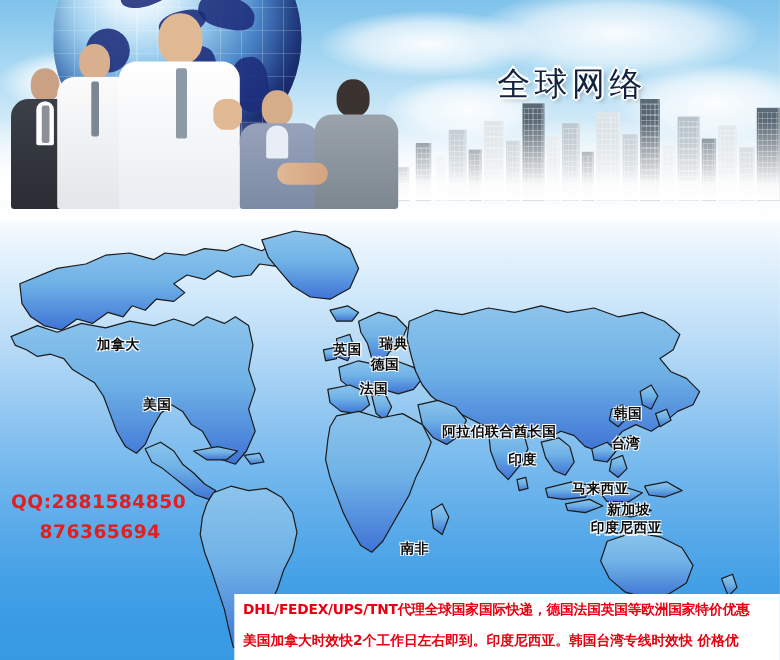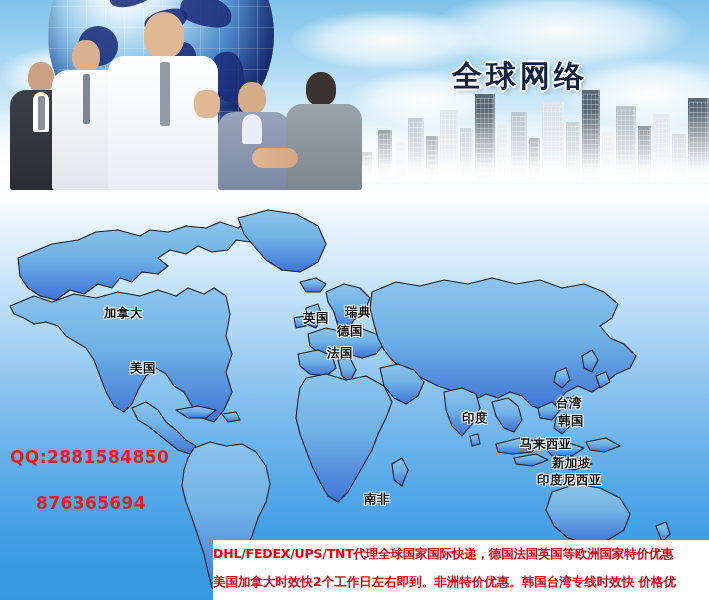--- a/index.html
+++ b/index.html
@@ -117,21 +117,21 @@
   .p-body { position:absolute; bottom:0; border-radius: 16px 16px 3px 3px; }
   .p-shirt{ position:absolute; border-radius: 10px 10px 2px 2px; background:#fdfdfd; }
   .p-tie  { position:absolute; width:7px; border-radius:2px; }
 
   
   #banner-title {
     position: absolute;
     left: 452px; top: 56px;
     font-family: "DejaVu Serif", "Liberation Serif", serif;
     font-size: 30px;
-    font-weight: bold;
+    font-weight: normal;
     letter-spacing: 4px;
     color: #12223f;
     text-shadow:
       -1px -1px 0 #ffffff,  1px -1px 0 #ffffff,
       -1px  1px 0 #ffffff,  1px  1px 0 #ffffff,
       -2px  0   0 #ffffff,  2px  0   0 #ffffff,
        0   -2px 0 #ffffff,  0    2px 0 #ffffff,
        3px  3px 4px rgba(0,0,0,.25);
     white-space: nowrap;
   }
@@ -172,39 +172,39 @@
   }
   #contact div {
     color: #e02020;
     font-size: 17px;
     font-weight: bold;
     line-height: 27px;
     letter-spacing: .4px;
     white-space: nowrap;
     font-family: "DejaVu Sans", "Liberation Sans", sans-serif;
   }
-  #contact .indent { padding-left: 26px; margin-top: 19px; }
+  #contact .indent { padding-left: 26px; }
 
   
   #promo {
     position: absolute;
     left: 213px; top: 540px;
     width: 496px;
     height: 60px;
     background: #ffffff;
     overflow: hidden;
   }
   #promo div {
     color: #e60012;
     font-family: "DejaVu Sans", "Liberation Sans", sans-serif;
     font-size: 12.5px;
     font-weight: bold;
     line-height: 28px;
     white-space: nowrap;
-    padding-left: 0;
+    padding-left: 8px;
     letter-spacing: -0.2px;
   }
   #promo .l2 { letter-spacing: 0px; }
 </style>
 </head>
 <body>
 
 <div id="page">
 
   <div id="banner">
@@ -362,38 +362,39 @@
       <path class="land-path" d="M392,268 L402,262 L408,274 L402,290 L394,284 Z"></path>
 
       <path class="land-path" d="M552,296 L576,288 L600,292 L620,302 L630,318 L624,334 L608,344 L588,348 L568,342 L554,330 L546,314 Z"></path>
 
       <path class="land-path" d="M656,330 L666,326 L670,338 L662,346 Z"></path>
       <path class="land-path" d="M668,348 L676,346 L678,356 L670,358 Z"></path>
 
       <path class="land-path" d="M470,240 L478,238 L480,248 L472,250 Z"></path>
     </svg>
 
-    <div class="mlabel" style="left:88px;  top:109px;margin-left:16px;">加拿大</div>
+    <div class="mlabel" style="left:88px;  top:109px;">加拿大</div>
     <div class="mlabel" style="left:130px; top:164px;">美国</div>
     <div class="mlabel" style="left:303px; top:114px;">英国</div>
     <div class="mlabel" style="left:345px; top:92px;margin-top:16px;">瑞典</div>
     <div class="mlabel" style="left:337px; top:127px;">德国</div>
     <div class="mlabel" style="left:327px; top:149px;">法国</div>
+    <div class="mlabel" style="left:402px; top:188px;">阿拉伯联合酋长国</div>
     <div class="mlabel" style="left:462px; top:214px;">印度</div>
-    <div class="mlabel" style="left:558px; top:172px;margin-top:45px;">韩国</div>
+    <div class="mlabel" style="left:558px; top:172px;">韩国</div>
     <div class="mlabel" style="left:556px; top:199px;">台湾</div>
     <div class="mlabel" style="left:520px; top:240px;text-align:right;">马来西亚</div>
     <div class="mlabel" style="left:508px; top:259px;padding-left:44px;">新加坡</div>
     <div class="mlabel" style="left:537px; top:276px;">印度尼西亚</div>
     <div class="mlabel" style="left:364px; top:295px;">南非</div>
   </div>
 
   <div id="contact">
     <div>QQ:2881584850</div>
     <div class="indent">876365694</div>
   </div>
 
   <div id="promo">
     <div class="l1">DHL/FEDEX/UPS/TNT代理全球国家国际快递，德国法国英国等欧洲国家特价优惠</div>
-    <div class="l2">美国加拿大时效快2个工作日左右即到。非洲特价优惠。韩国台湾专线时效快 价格优</div>
+    <div class="l2">美国加拿大时效快2个工作日左右即到。印度尼西亚。韩国台湾专线时效快 价格优</div>
   </div>
 
 </div>
 
 </body></html>

